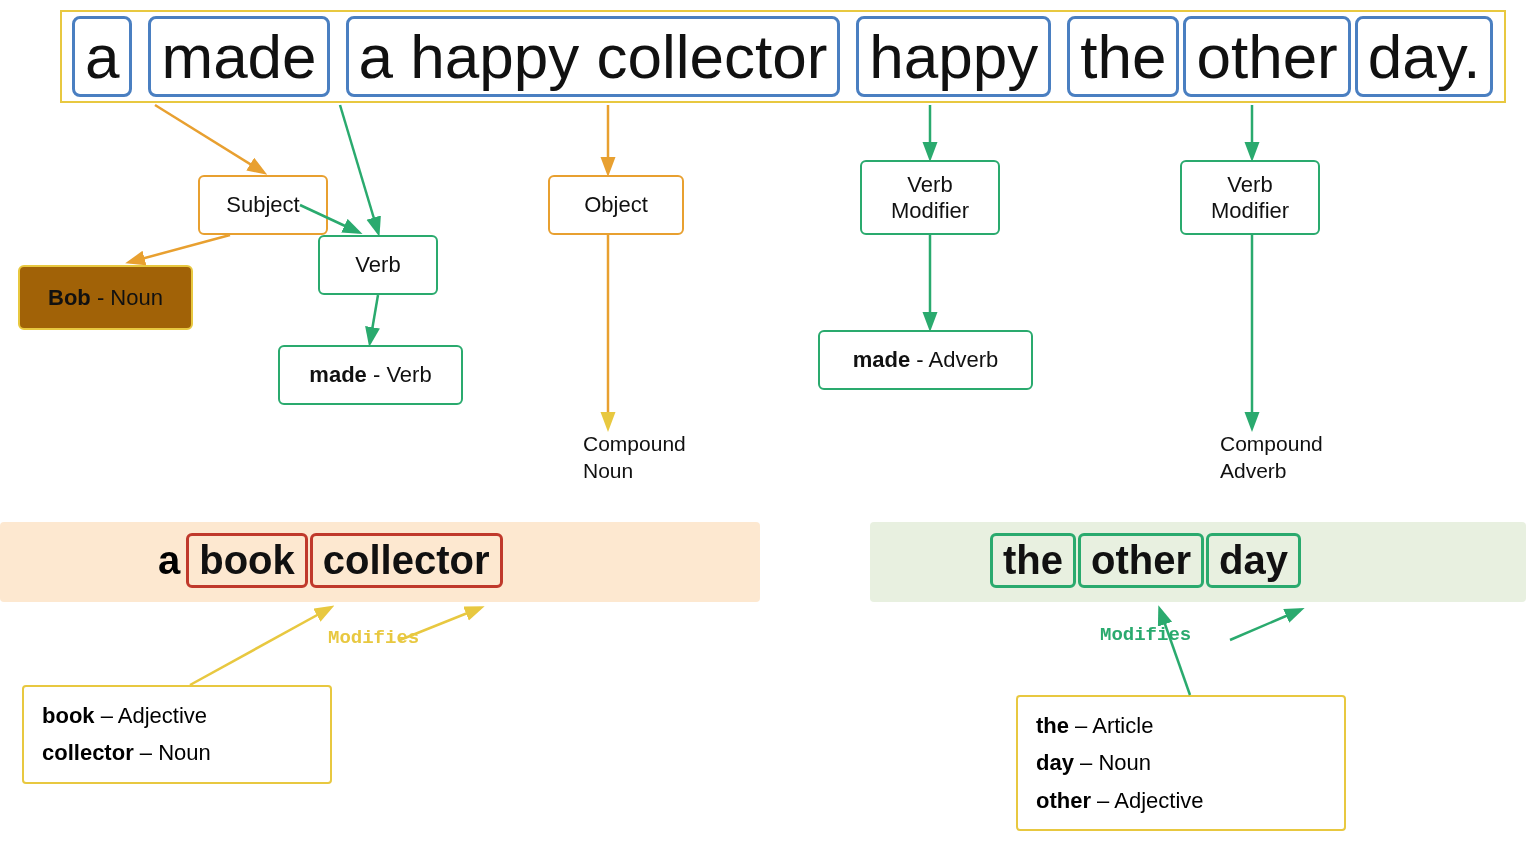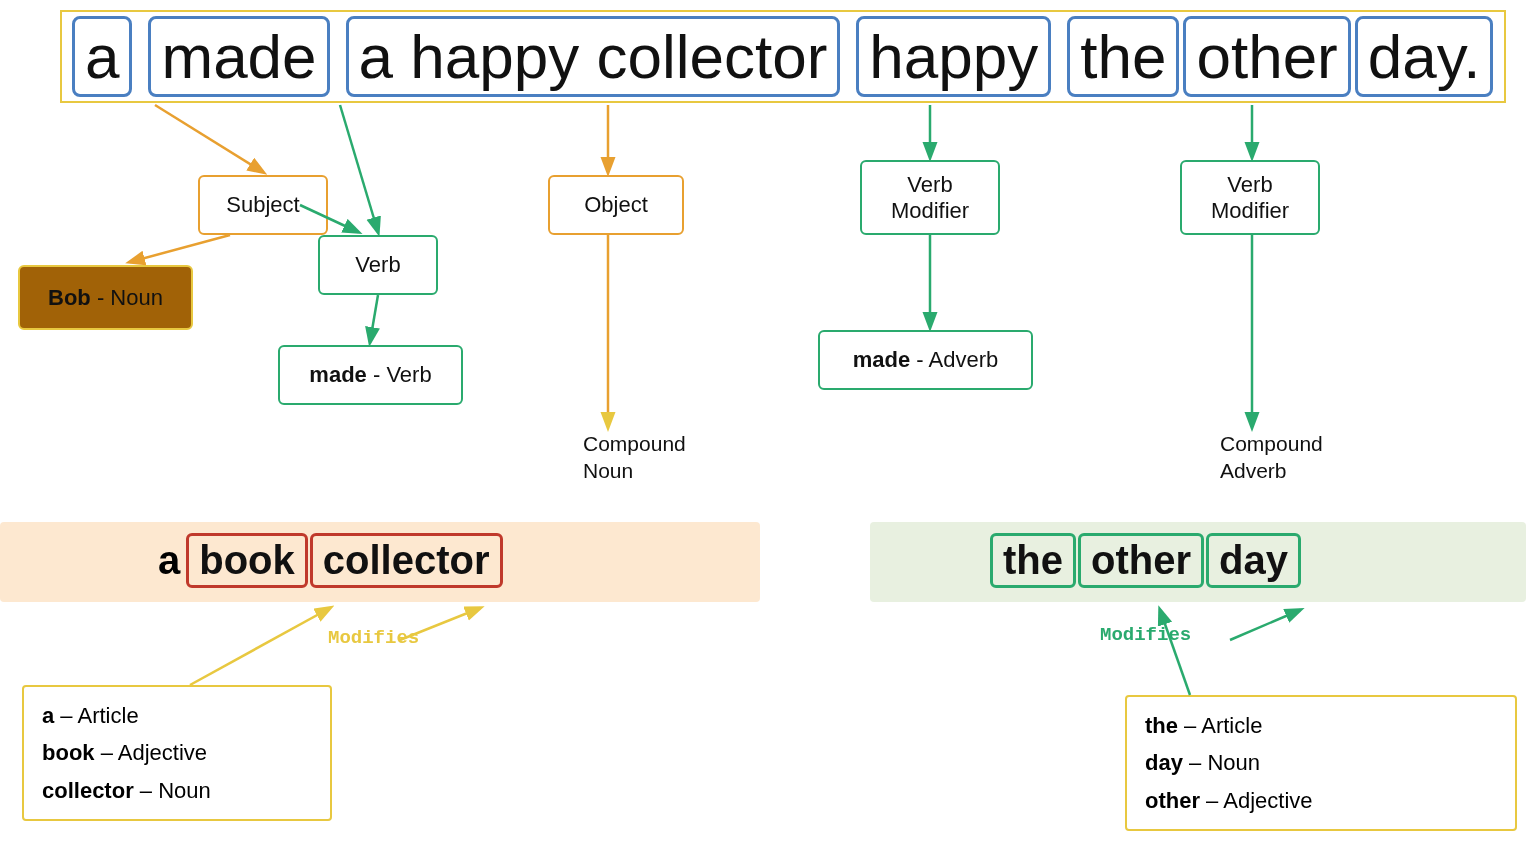--- a/index.html
+++ b/index.html
@@ -168,26 +168,25 @@
   <span class="phrase-word phrase-word-green">the</span>
   <span class="phrase-word phrase-word-green">other</span>
   <span class="phrase-word phrase-word-green">day</span>
 </div>
 
 <div class="arrow-label" style="left:328px;top:627px;">Modifies</div>
 
 <div class="arrow-label" style="left:1100px;top:624px;color:#2aaa6e;">Modifies</div>
 
 <div class="legend-box" style="left:22px;top:685px;width:310px;">
-  <div><b>a</b> – Article</div>
   <div><b>book</b> – Adjective</div>
   <div><b>collector</b> – Noun</div>
 </div>
 
-<div class="legend-box" style="left:1125px;top:695px;width:392px;">
+<div class="legend-box" style="left:1016px;top:695px;width:330px;">
   <div><b>the</b> – Article</div>
   <div><b>day</b> – Noun</div>
   <div><b>other</b> – Adjective</div>
 </div>
 
 <svg id="lines">
   <defs>
     <marker id="arr-orange" markerWidth="8" markerHeight="8" refX="6" refY="3" orient="auto">
       <path d="M0,0 L0,6 L8,3 z" fill="#e8a030"></path>
     </marker>

